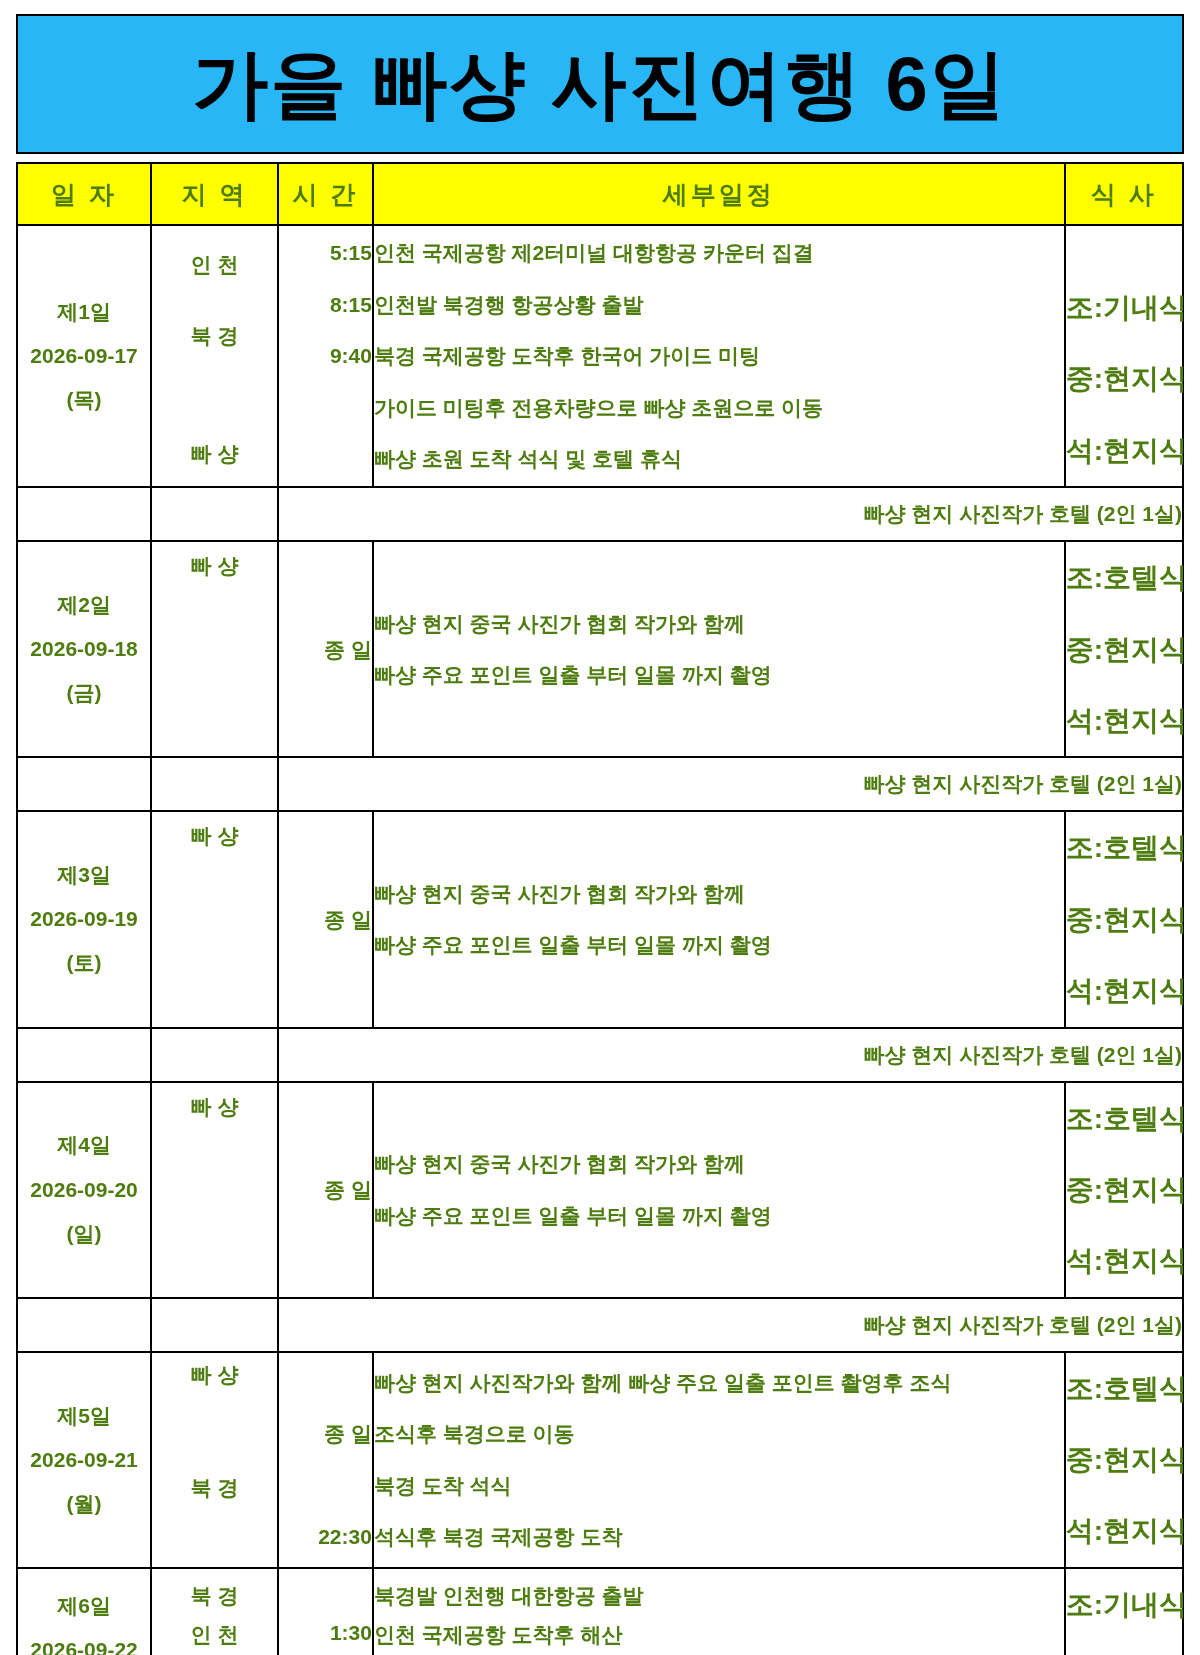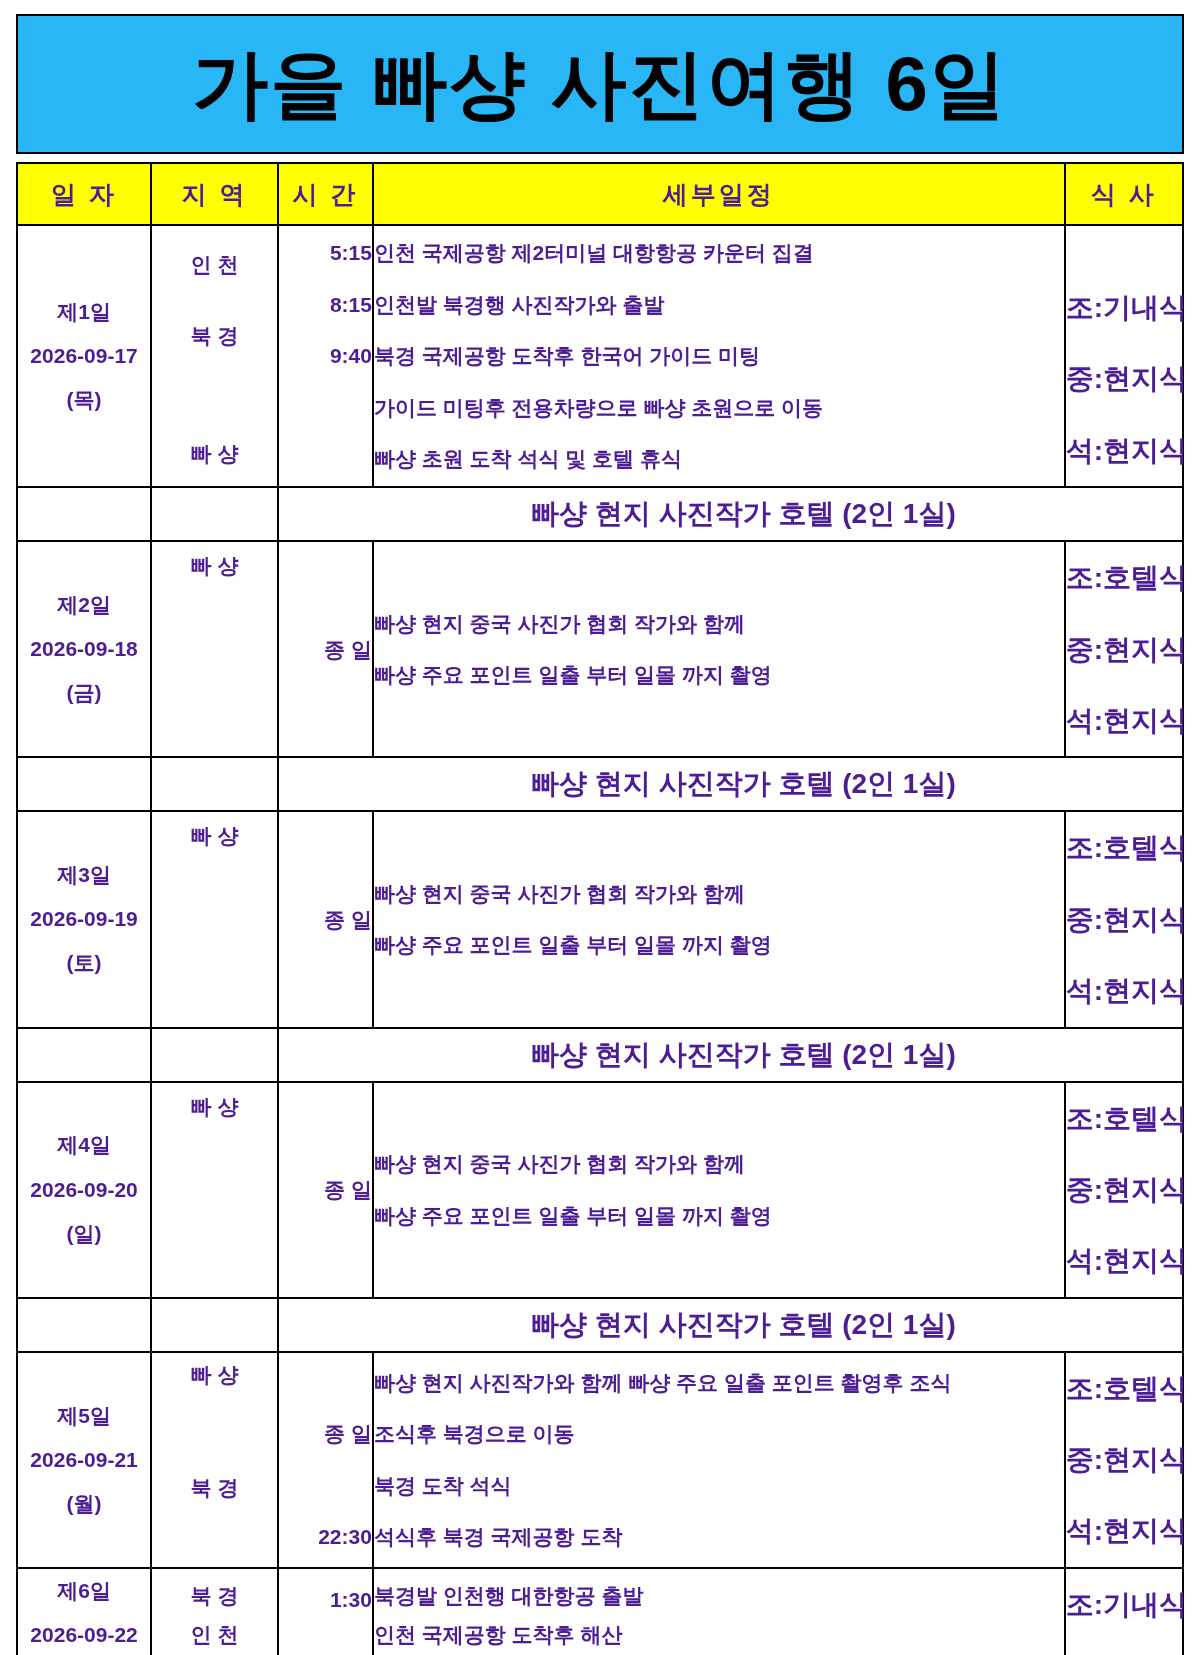--- a/index.html
+++ b/index.html
@@ -36,21 +36,21 @@
   table.sched {
     width: 100%;
     border-collapse: collapse;
     table-layout: fixed;
     margin-top: 8px;
   }
   table.sched td, table.sched th {
     border: 2px solid #000000;
     padding: 0;
     vertical-align: middle;
-    color: #4c1d95;
+    color: #4d7c0f;
   }
   thead th {
     background: #ffff00;
     font-size: 25px;
     font-weight: bold;
     height: 60px;
     letter-spacing: 3px;
   }
   .col-date  { width: 127px; }
   .col-area  { width: 120px; }
@@ -98,23 +98,23 @@
     padding-left: 9px;
     font-size: 28px;
     font-weight: bold;
   }
   td.meal-cell .mline { line-height: 2.55; white-space: nowrap; }
 
   tr.hotel-row td {
     height: 52px;
   }
   tr.hotel-row td.hotel-detail {
-    text-align: center;
+    text-align: right;
     padding-left: 26px;
-    font-size: 28px;
+    font-size: 21px;
     font-weight: bold;
   }
   .blank-cell { background: #ffffff; }
 
   .footer {
     margin-top: 12px;
     background: #ffff00;
     border: 2px solid #000000;
     height: 62px;
     display: flex;
@@ -174,21 +174,21 @@
         </td>
         <td class="time-cell">
           <div class="tline">5:15</div>
           <div class="tline">8:15</div>
           <div class="tline">9:40</div>
           <div class="tline">&nbsp;</div>
           <div class="tline">&nbsp;</div>
         </td>
         <td class="detail-cell">
           <div class="dline">인천 국제공항 제2터미널 대항항공 카운터 집결</div>
-          <div class="dline">인천발 북경행 사진작가와 출발</div>
+          <div class="dline">인천발 북경행 항공상황 출발</div>
           <div class="dline">북경 국제공항 도착후 한국어 가이드 미팅</div>
           <div class="dline">가이드 미팅후 전용차량으로 빠샹 초원으로 이동</div>
           <div class="dline">빠샹 초원 도착 석식 및 호텔 휴식</div>
         </td>
         <td class="meal-cell">
           <div class="mline" style="padding-top:46px;">조:기내식</div>
           <div class="mline">중:현지식</div>
           <div class="mline">석:현지식</div>
         </td>
       </tr>
@@ -315,21 +315,21 @@
         <td class="date-cell">
           <div>제6일</div>
           <div>2026-09-22</div>
           <div>(화)</div>
         </td>
         <td class="area-cell" style="vertical-align:top;">
           <div class="area-line" style="padding-top:8px;line-height:1.85;">북 경</div>
           <div class="area-line" style="line-height:1.85;">인 천</div>
         </td>
         <td class="time-cell" style="vertical-align:top;">
-          <div class="tline" style="padding-top:12px;line-height:1.85;">1:30</div>
+          <div class="tline" style="padding-top:12px;line-height:1.85;margin-top:33px;">1:30</div>
           <div class="tline" style="line-height:1.85;margin-top:40px;">4:40</div>
         </td>
         <td class="detail-cell" style="vertical-align:top;">
           <div class="dline" style="padding-top:8px;line-height:1.85;">북경발 인천행 대한항공 출발</div>
           <div class="dline" style="line-height:1.85;">인천 국제공항 도착후 해산</div>
         </td>
         <td class="meal-cell" style="vertical-align:top;">
           <div class="mline" style="padding-top:10px;line-height:1.85;">조:기내식</div>
         </td>
       </tr>

